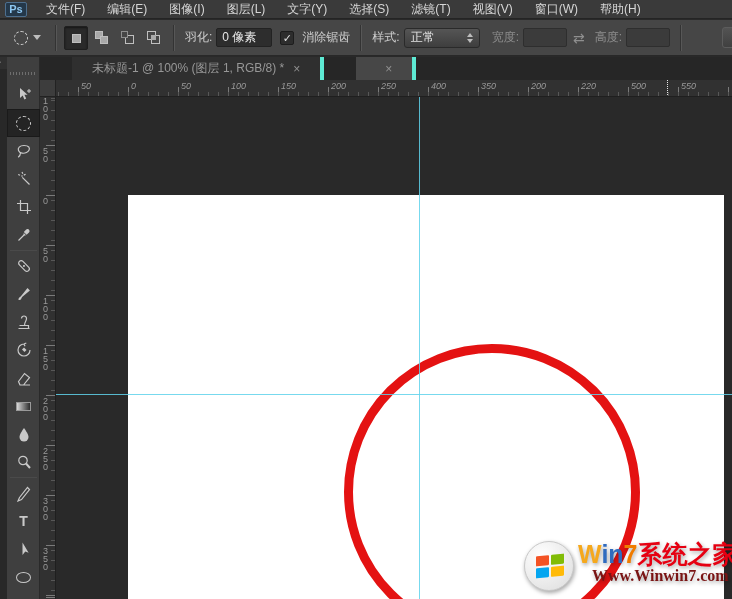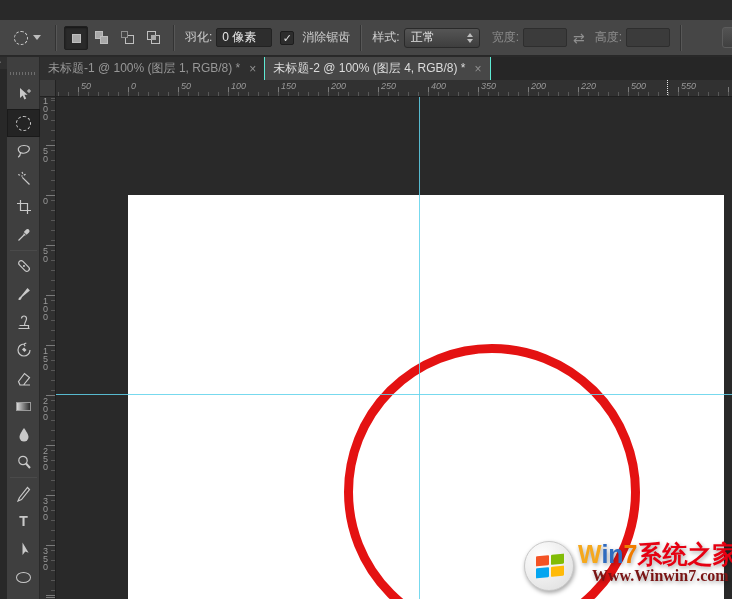--- a/index.html
+++ b/index.html
@@ -28,21 +28,21 @@
   .checkbox{width:14px;height:14px;background:#2d2d2d;border:1px solid #1d1d1d;border-radius:2px;color:#e0e0e0;font-size:11px;line-height:12px;text-align:center;margin:0 4px 0 8px;}
   #style-select{width:76px;height:20px;background:linear-gradient(#555,#3e3e3e);border:1px solid #2a2a2a;border-radius:3px;display:flex;align-items:center;color:#e2e2e2;font-size:12px;padding:4px 6px;justify-content:space-between;}
   .stepper{display:flex;flex-direction:column;gap:2px;}
   .tri-up{width:0;height:0;border-left:3.5px solid transparent;border-right:3.5px solid transparent;border-bottom:4px solid #bdbdbd;}
   .tri-down{width:0;height:0;border-left:3.5px solid transparent;border-right:3.5px solid transparent;border-top:4px solid #bdbdbd;}
   #swap-icon{color:#8f8f8f;font-size:14px;margin:0 6px;}
   #edge-button{position:absolute;right:-8px;top:7px;width:18px;height:21px;border:1px solid #5c5c5c;border-radius:3px;background:linear-gradient(#535353,#404040);}
 
   
   #tabbar{position:absolute;left:40px;top:57px;width:692px;height:23px;background:#262626;display:flex;align-items:flex-end;}
-  .doc-tab{height:23px;display:flex;align-items:center;padding:0 8px;font-size:12px;border-right:1px solid #5eead4;white-space:nowrap;}
+  .doc-tab{height:23px;display:flex;align-items:center;padding:0 20px;font-size:12px;border-right:4px solid #5eead4;white-space:nowrap;margin-left:32px;}
   .doc-tab.inactive{background:#2f2f2f;color:#979797;}
   .doc-tab.active{background:#474747;color:#dcdcdc;}
   .tab-close{margin-left:9px;color:#909090;font-size:12px;line-height:12px;}
 
   
   #toolbar{position:absolute;left:0;top:57px;width:40px;height:542px;background:#282828;}
   #toolbar-panel{position:absolute;left:7px;top:0;width:33px;height:542px;background:#3f3f3f;border-right:1px solid #2a2a2a;}
   #toolbar-collapse{position:absolute;left:-7px;top:0;width:40px;height:12px;background:#303030;color:#a8a8a8;font-size:9px;line-height:11px;padding-left:3px;letter-spacing:-1px;}
   #toolbar-grip{position:absolute;left:3px;top:15px;width:26px;height:3px;background-image:repeating-linear-gradient(90deg,#6e6e6e 0 1px,transparent 1px 3px);}
   #tools{position:absolute;left:0;top:24px;width:33px;}
@@ -85,20 +85,35 @@
   .pane.yellow{background:#ffba08;}
   #wm-text{margin-left:4px;}
   #wm-line1{font-size:25px;font-weight:bold;line-height:26px;white-space:nowrap;letter-spacing:0;}
   #wm-line2{font-family:"Liberation Serif",serif;font-size:16px;font-weight:bold;color:#7a1414;line-height:18px;margin-left:14px;white-space:nowrap;}
 </style>
 </head>
 <body>
 
 <div id="app">
 
+  <div id="menubar">
+    <div id="ps-logo">Ps</div>
+    <div id="menu-items" style="display: flex;">
+        <div class="menu-item">文件(F)</div>
+        <div class="menu-item">编辑(E)</div>
+        <div class="menu-item">图像(I)</div>
+        <div class="menu-item">图层(L)</div>
+        <div class="menu-item">文字(Y)</div>
+        <div class="menu-item">选择(S)</div>
+        <div class="menu-item">滤镜(T)</div>
+        <div class="menu-item">视图(V)</div>
+        <div class="menu-item">窗口(W)</div>
+        <div class="menu-item">帮助(H)</div>
+      </div>
+  </div>
 
   <div id="optionsbar">
     <div id="tool-preset">
       <div id="preset-circle"></div>
       <div class="caret-down"></div>
     </div>
     <div class="sep"></div>
     <div id="mode-buttons" style="display:flex;align-items:center;">
         <div class="mode-btn pressed">
           <div class="sq fill" style="left: 7px; top: 7px; width: 9px; height: 9px;"></div>
@@ -139,21 +154,20 @@
     <div class="sep" style="margin-left:10px;"></div>
     <div id="edge-button"></div>
   </div>
 
   <div id="tabbar">
       <div class="doc-tab inactive">
         <span>未标题-1 @ 100% (图层 1, RGB/8) *</span>
         <span class="tab-close">×</span>
       </div>
       <div class="doc-tab active">
-        <span>未标题-2 @ 100% (图层 4, RGB/8) *</span>
         <span class="tab-close">×</span>
       </div>
     </div>
 
   <div id="toolbar">
     <div id="toolbar-collapse">»</div>
     <div id="toolbar-panel">
       <div id="toolbar-grip"></div>
       <div id="tools">
           <div class="tool">

